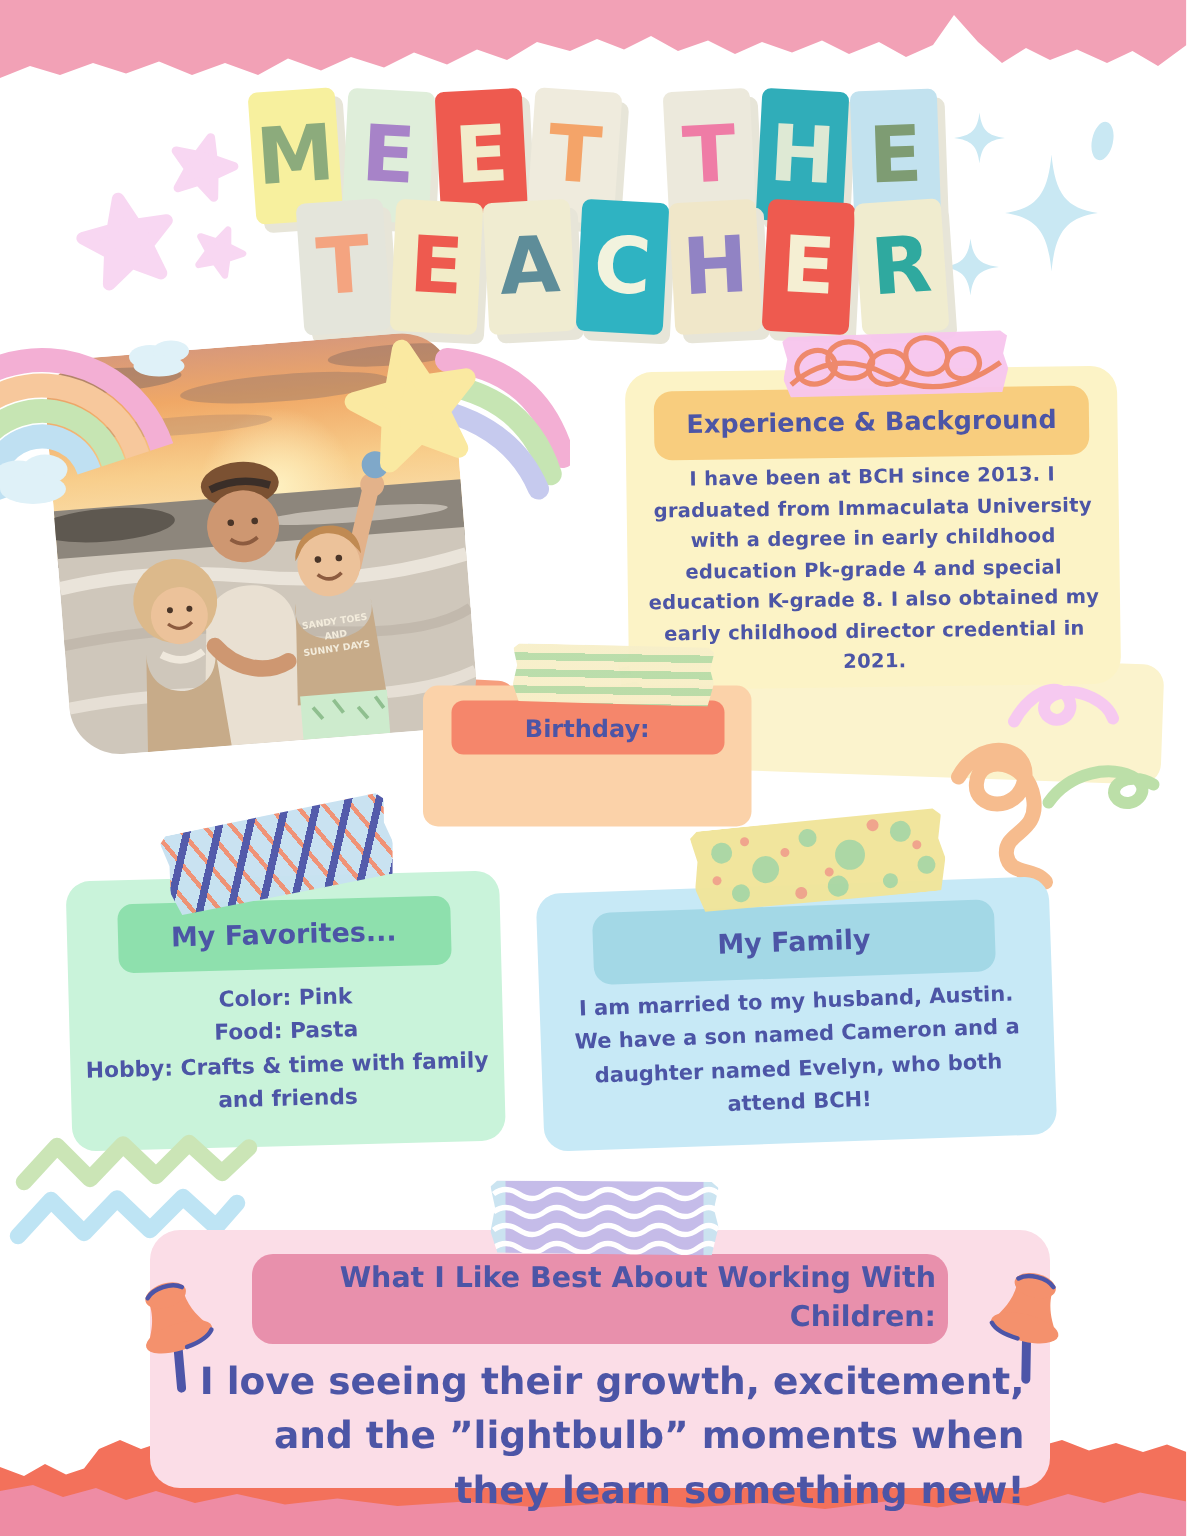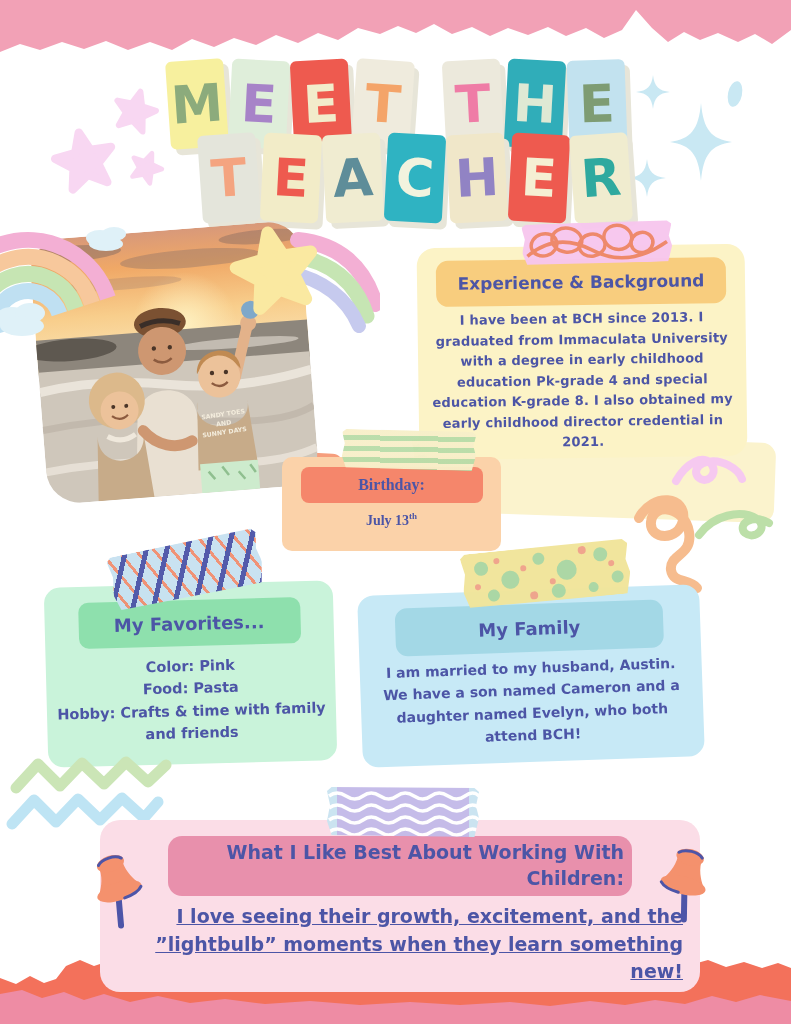--- a/index.html
+++ b/index.html
@@ -17,36 +17,36 @@
   .tile.sp{width:24px;background:transparent !important;box-shadow:none;}
 
   
   .card{position:absolute;color:var(--text-indigo);text-align:center;font-weight:700;border-radius:18px;}
   .pill{margin:0 auto;border-radius:10px;display:flex;align-items:center;justify-content:center;}
 
   .card.experience{left:418px;top:246px;width:328px;height:212px;background:var(--experience-bg);transform:rotate(-0.8deg);}
   .experience .pill{width:290px;height:46px;background:var(--experience-pill);font-size:17px;margin-top:13px;border-radius:12px;}
   .experience .body{font-size:13px;line-height:1.58;width:306px;margin:4px auto 0;letter-spacing:.2px;}
 
-  .card.birthday{left:282px;top:457px;width:219px;height:94px;background:var(--birthday-bg);border-radius:10px;font-family:Liberation Serif, serif;}
+  .card.birthday{left:282px;top:457px;width:219px;height:94px;background:var(--birthday-bg);border-radius:10px;}
   .birthday .pill{width:182px;height:36px;background:var(--birthday-pill);font-size:16px;margin-top:10px;border-radius:8px;}
   .birthday .date{font-size:14px;margin-top:8px;}
   .birthday sup{font-size:9px;}
 
   .card.favorites{left:46px;top:584px;width:289px;height:180px;background:var(--favorites-bg);transform:rotate(-1.5deg);border-radius:16px;}
   .favorites .pill{width:222px;height:46px;background:var(--favorites-pill);font-size:18px;margin-top:16px;border-radius:10px;}
   .favorites .items{font-size:14.5px;line-height:1.55;margin-top:9px;}
 
   .card.family{left:360px;top:590px;width:342px;height:172px;background:var(--family-bg);transform:rotate(-2deg);border-radius:16px;}
   .family .pill{width:268px;height:48px;background:var(--family-pill);font-size:18px;margin-top:14px;border-radius:12px;}
   .family .body{font-size:14px;line-height:1.6;width:318px;margin:5px auto 0;}
 
   .card.likebest{left:100px;top:820px;width:600px;height:172px;background:var(--like-best-bg);border-radius:20px;text-align:right;}
   .likebest .pill{width:448px;height:60px;background:var(--like-best-pill);font-size:19px;margin-top:16px;line-height:1.35;border-radius:14px;padding:0 8px;}
-  .likebest .body{font-size:19px;line-height:1.45;width:566px;margin:7px auto 0;text-decoration:underline;}
+  .likebest .body{font-size:25px;line-height:1.45;width:566px;margin:7px auto 0;}
 
   
   .washi{position:absolute;opacity:.96;
          clip-path:polygon(0 8%,3% 0,97% 2%,100% 10%,98% 38%,100% 62%,97% 100%,3% 96%,0 68%,2% 36%);}
   .washi-stripes{background:repeating-linear-gradient(180deg,var(--washi-stripe-bg) 0 6px,var(--washi-stripe) 6px 11px);}
   .washi-cross{background-color:var(--washi-cross-bg);
      background-image:repeating-linear-gradient(115deg,transparent 0 15px,var(--washi-cross-navy) 15px 20px),
                       repeating-linear-gradient(62deg,transparent 0 11px,var(--washi-cross-salmon) 11px 14px);}
   .washi-pink{background:var(--washi-pink);}
   .washi-dots{background:var(--washi-dot-bg);}
@@ -218,21 +218,20 @@
         <ellipse cx="70" cy="23" rx="13" ry="11" transform="rotate(-8 70 23)"></ellipse>
         <ellipse cx="96" cy="16" rx="14" ry="12" transform="rotate(14 96 16)"></ellipse>
         <ellipse cx="120" cy="22" rx="11" ry="10" transform="rotate(-12 120 22)"></ellipse>
         <path d="M5 32 Q35 8 70 28 T145 22"></path>
       </g>
     </svg>
   </div>
 
   <div class="card birthday">
     <div class="pill">Birthday:</div>
-    <div class="date"><span>July 13</span><sup>th</sup></div>
   </div>
   <div class="washi washi-stripes" style="left:342px;top:430px;width:134px;height:40px;transform:rotate(1deg)"></div>
 
   <svg class="abs" style="left:670px;top:445px" width="78" height="48" viewBox="0 0 78 48">
     <path d="M6 36 C16 18 34 8 42 20 C48 30 36 40 28 32 C20 22 38 10 58 20 C66 24 70 28 72 34" fill="none" style="stroke:var(--squiggle-pink)" stroke-width="8" stroke-linecap="round"></path>
   </svg>
   <svg class="abs" style="left:625px;top:490px" width="95" height="105" viewBox="0 0 95 105">
     <path d="M14 28 C28 2 62 6 58 30 C54 52 24 50 26 32 C28 12 60 16 64 42 C68 66 44 64 46 80 C48 94 64 88 72 98" fill="none" style="stroke:var(--squiggle-orange)" stroke-width="10" stroke-linecap="round"></path>
   </svg>
   <svg class="abs" style="left:693px;top:505px" width="82" height="46" viewBox="0 0 82 46">

